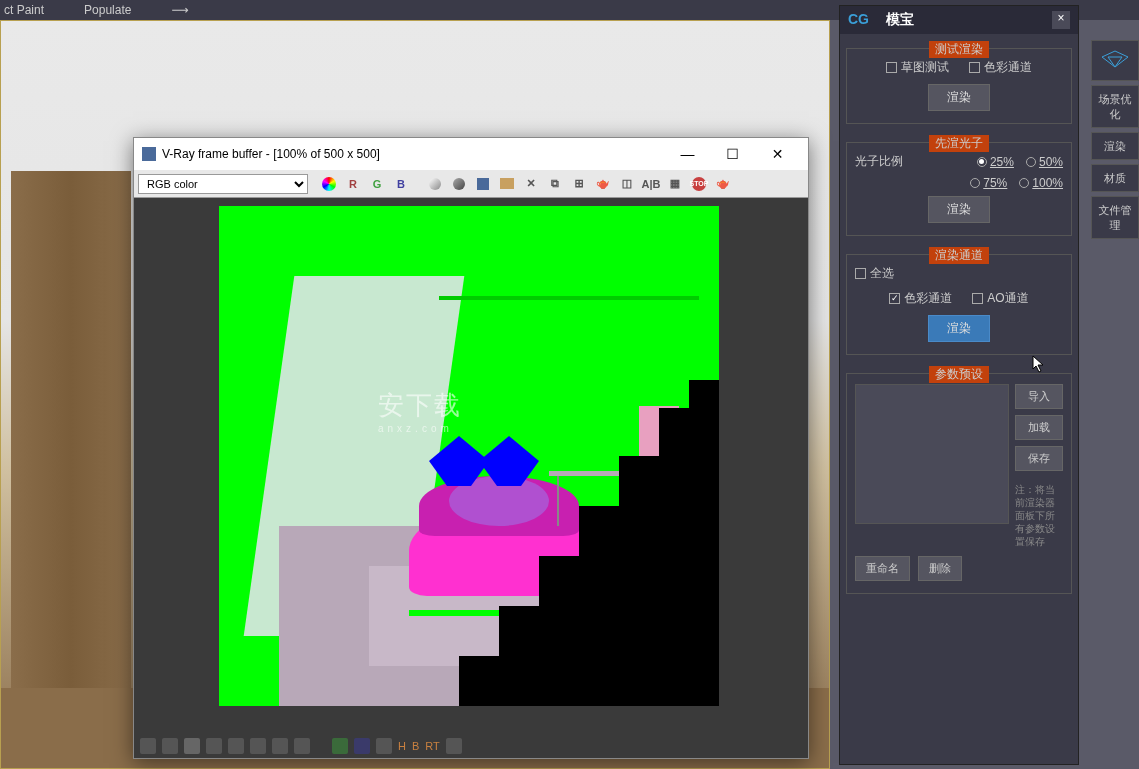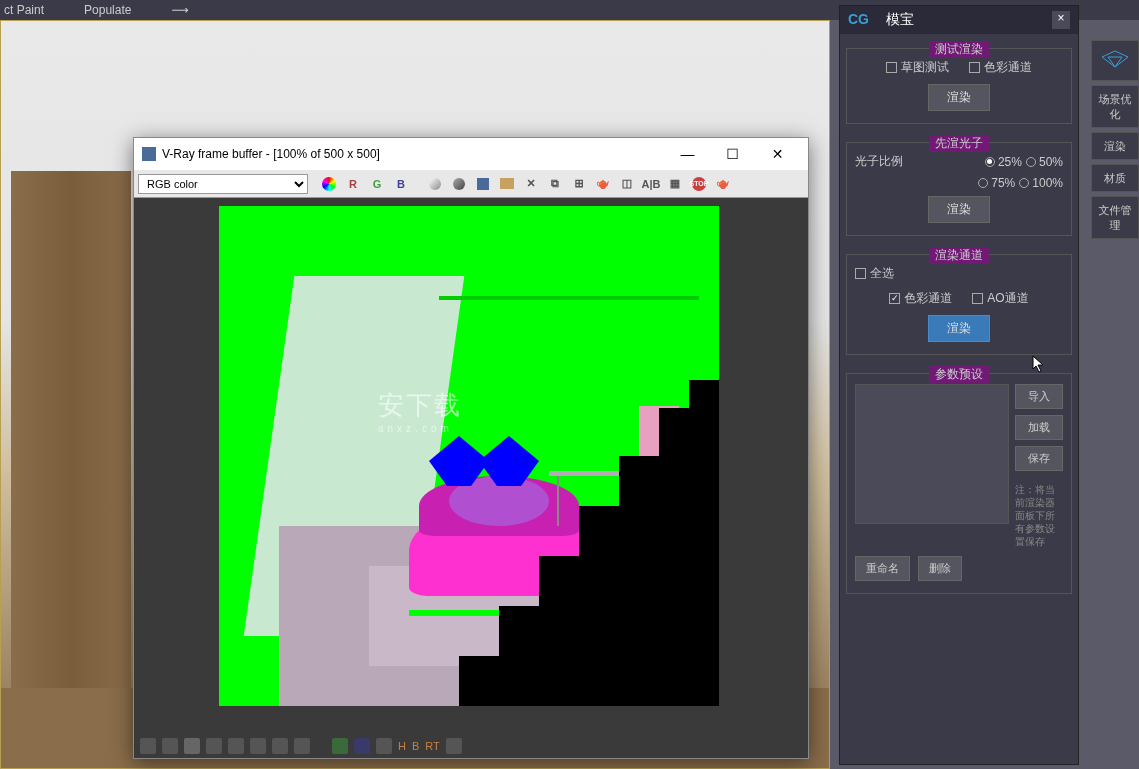--- a/index.html
+++ b/index.html
@@ -228,61 +228,61 @@
   height: 28px;
   display: flex;
   align-items: center;
   padding: 0 8px;
 }
 .panel-logo {
   color: #3a9fd8;
   font-size: 14px;
   font-weight: bold;
 }
-.panel-logo .cn { color: #fff; font-weight: normal; padding-left: 17px; }
+.panel-logo .cn { color: #fff; font-weight: bold; padding-left: 17px; }
 .panel-close {
   margin-left: auto;
   width: 18px; height: 18px;
   text-align: center;
   color: #fff;
   background: #4a4a58;
 }
 .panel-body { padding: 6px; display: flex; flex-direction: column; gap: 10px; }
 .fieldset {
   border: 1px solid #555;
   margin-top: 8px;
   padding: 10px 8px 12px 8px;
   position: relative;
 }
 .fieldset .legend {
   position: absolute;
   top: -8px;
   left: 50%;
   transform: translateX(-50%);
-  background: #701a75;
+  background: #c2410c;
   padding: 0 6px;
   font-size: 12px;
 }
 .chk-row { display: flex; gap: 20px; justify-content: center; margin-bottom: 8px; }
 .chk { display: flex; align-items: center; gap: 4px; }
 .chk-box { width: 11px; height: 11px; border: 1px solid #aaa; background: transparent; display:flex; align-items:center; justify-content:center; }
 .chk-box.checked::after { content:"✓"; color:#fff; font-size: 9px; line-height: 1; }
 .btn {
   background: #555560;
   border: 1px solid #666;
   padding: 4px 18px;
   text-align: center;
   color: #ddd;
   font-size: 12px;
   margin: 0 auto;
   width: fit-content;
 }
 .btn.primary { background: #3a7ab8; border-color: #4a8ac8; }
 .radio-row { display: flex; align-items: center; justify-content: space-between; margin-bottom: 6px; }
-.radio-group { display: flex; gap: 4px; flex-wrap: wrap; justify-content: flex-end; }
+.radio-group { display: flex; gap: 12px; flex-wrap: wrap; justify-content: flex-end; text-decoration: underline; }
 .radio { display: flex; align-items: center; gap: 3px; }
 .radio-dot { width: 10px; height: 10px; border-radius: 50%; border: 1px solid #aaa; display:flex;align-items:center;justify-content:center; }
 .radio-dot.selected::after { content:""; width:5px;height:5px;border-radius:50%;background:#fff; }
 
 .preset-area { display: flex; gap: 6px; }
 .preset-list {
   flex: 1;
   height: 140px;
   background: #4a4a58;
   border: 1px solid #555;

